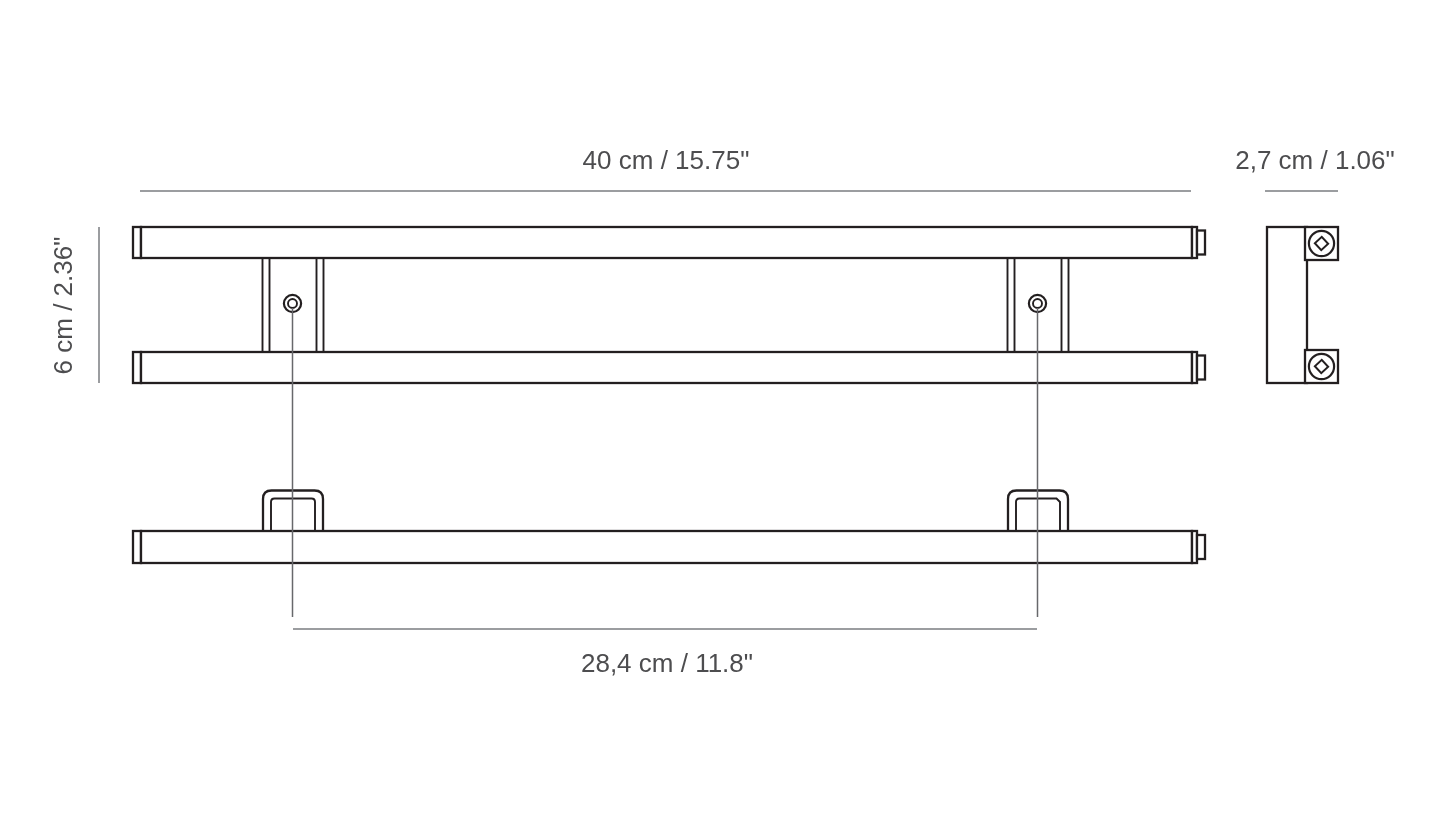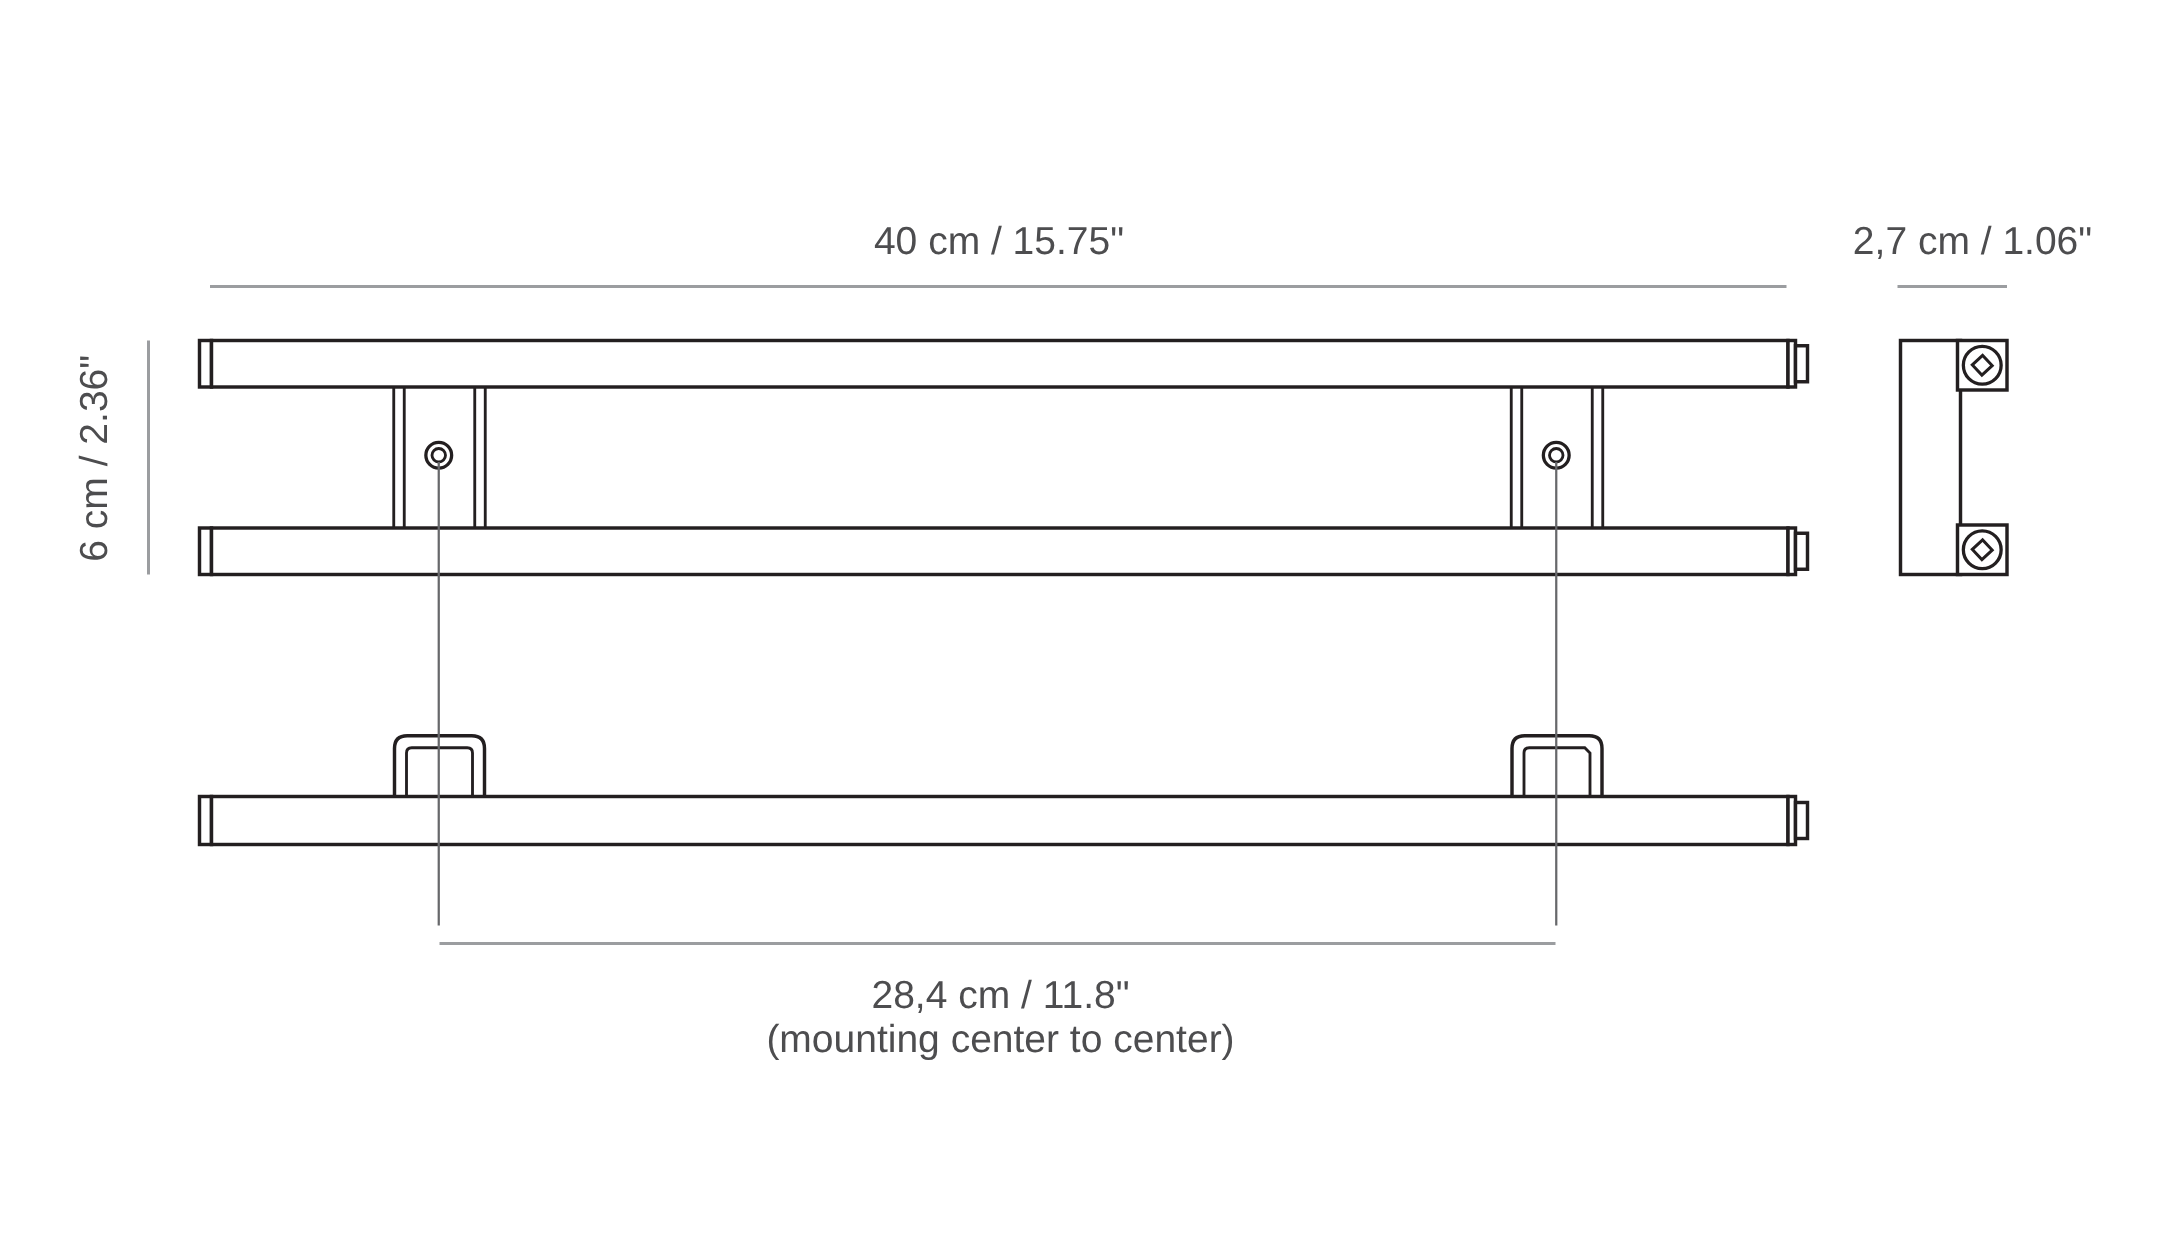--- a/index.html
+++ b/index.html
@@ -132,15 +132,14 @@
   </svg>
 
   <div class="dim-label" style="left:140px; top:146px; width:1052px;">40 cm / 15.75"</div>
 
   <div class="dim-label" style="left:1215px; top:146px; width:200px;">2,7 cm / 1.06"</div>
 
   <div class="dim-label rotated" style="left:-39px; top:291px; width:204px;">6 cm / 2.36"</div>
 
   <div class="dim-label" style="left:141px; top:649px; width:1052px;">28,4 cm / 11.8"</div>
 
-  <div class="dim-label" style="left:141px; top:678px; width:1052px;">(mounting center to center)</div>
 
 </div>
 
 </body></html>

